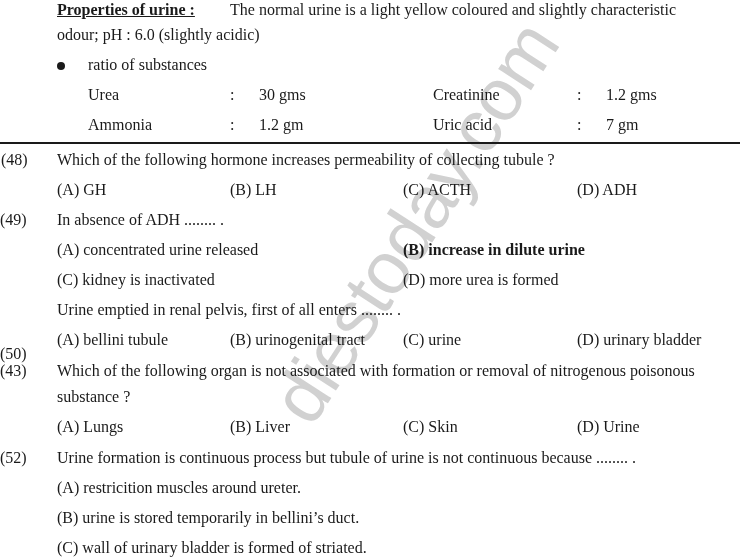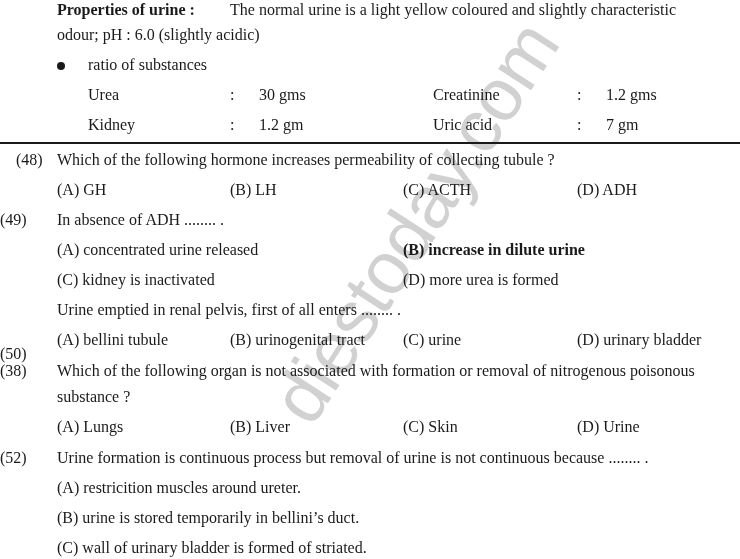--- a/index.html
+++ b/index.html
@@ -10,21 +10,21 @@
     body {
       width: 740px;
       height: 559px;
       position: relative;
       overflow: hidden;
       font-family: "Liberation Serif", "DejaVu Serif", serif;
       font-size: 16px;
       color: #1a1a1a;
     }
     .abs { position: absolute; white-space: nowrap; line-height: 20px; }
-    .bold { font-weight: bold; }
+    .bold { font-weight: bold; text-decoration: underline; }
     .bullet {
       position: absolute;
       width: 8px; height: 8px;
       border-radius: 50%;
       background: #1a1a1a;
     }
     .rule {
       position: absolute;
       left: 0; top: 142px;
       width: 740px; height: 2px;
@@ -62,33 +62,33 @@
     <span class="abs" style="left:88px; top:55px;">ratio of substances</span>
 
     <span class="abs" style="left:88px; top:85px;">Urea</span>
     <span class="abs" style="left:230px; top:85px;">:</span>
     <span class="abs" style="left:259px; top:85px;">30 gms</span>
 
     <span class="abs" style="left:433px; top:85px;">Creatinine</span>
     <span class="abs" style="left:577px; top:85px;">:</span>
     <span class="abs" style="left:606px; top:85px;">1.2 gms</span>
 
-    <span class="abs" style="left:88px; top:115px;">Kidney</span>
+    <span class="abs" style="left:88px; top:115px;">Ammonia</span>
     <span class="abs" style="left:230px; top:115px;">:</span>
     <span class="abs" style="left:259px; top:115px;">1.2 gm</span>
 
     <span class="abs" style="left:433px; top:115px;">Uric acid</span>
     <span class="abs" style="left:577px; top:115px;">:</span>
     <span class="abs" style="left:606px; top:115px;">7 gm</span>
   </div>
 
   <div class="rule"></div>
 
   <div>
-    <span class="abs" style="left:16px; top:150px;">(48)</span>
+    <span class="abs" style="left:1px; top:150px;">(48)</span>
     <span class="abs" style="left:57px; top:150px;">Which of the following hormone increases permeability of collecting tubule ?</span>
     <span class="abs" style="left:57px; top:180px;">(A) GH</span>
     <span class="abs" style="left:230px; top:180px;">(B) LH</span>
     <span class="abs" style="left:403px; top:180px;">(C) ACTH</span>
     <span class="abs" style="left:577px; top:180px;">(D) ADH</span>
   </div>
 
   <div>
     <span class="abs" style="left:0px; top:210px;">(49)</span>
     <span class="abs" style="left:57px; top:210px;">In absence of ADH ........ .</span>
@@ -101,30 +101,30 @@
   <div>
     <span class="abs" style="left:0px; top:300px;margin-top:44px;">(50)</span>
     <span class="abs" style="left:57px; top:300px;">Urine emptied in renal pelvis, first of all enters ........ .</span>
     <span class="abs" style="left:57px; top:330px;">(A) bellini tubule</span>
     <span class="abs" style="left:230px; top:330px;">(B) urinogenital tract</span>
     <span class="abs" style="left:403px; top:330px;">(C) urine</span>
     <span class="abs" style="left:577px; top:330px;">(D) urinary bladder</span>
   </div>
 
   <div>
-    <span class="abs" style="left:0px; top:361px;">(38)</span>
+    <span class="abs" style="left:0px; top:361px;">(43)</span>
     <span class="abs" style="left:57px; top:361px;">Which of the following organ is not associated with formation or removal of nitrogenous poisonous</span>
     <span class="abs" style="left:57px; top:387px;">substance ?</span>
     <span class="abs" style="left:57px; top:417px;">(A) Lungs</span>
     <span class="abs" style="left:230px; top:417px;">(B) Liver</span>
     <span class="abs" style="left:403px; top:417px;">(C) Skin</span>
     <span class="abs" style="left:577px; top:417px;">(D) Urine</span>
   </div>
 
   <div>
     <span class="abs" style="left:0px; top:448px;">(52)</span>
-    <span class="abs" style="left:57px; top:448px;">Urine formation is continuous process but removal of urine is not continuous because ........ .</span>
+    <span class="abs" style="left:57px; top:448px;">Urine formation is continuous process but tubule of urine is not continuous because ........ .</span>
     <span class="abs" style="left:57px; top:478px;">(A) restricition muscles around ureter.</span>
     <span class="abs" style="left:57px; top:508px;">(B) urine is stored temporarily in bellini’s duct.</span>
     <span class="abs" style="left:57px; top:538px;">(C) wall of urinary bladder is formed of striated.</span>
   </div>
 
 </div>
 
 </body></html>

